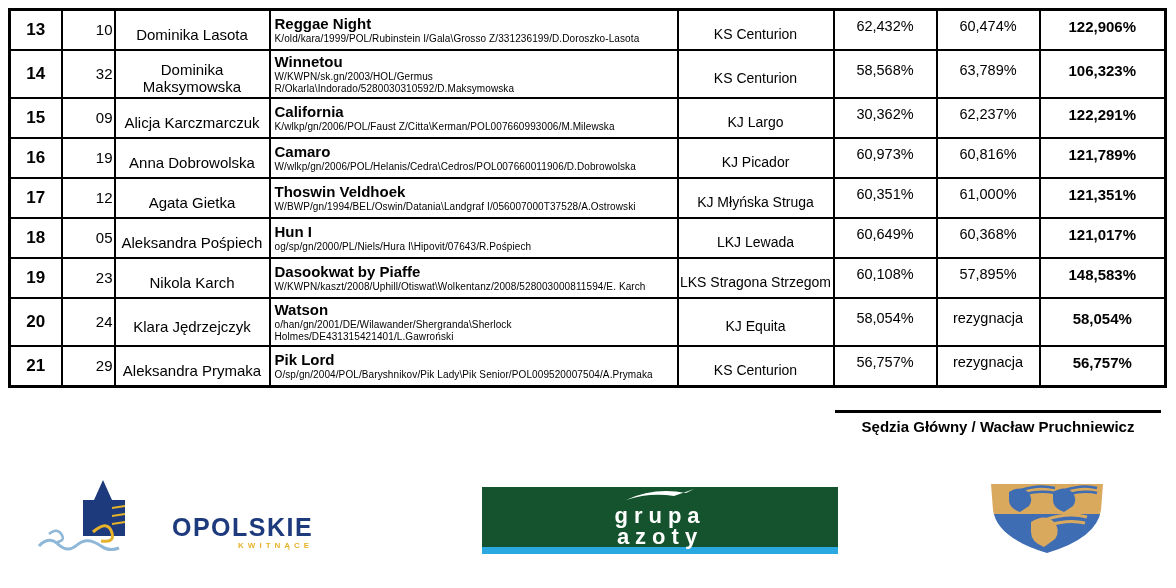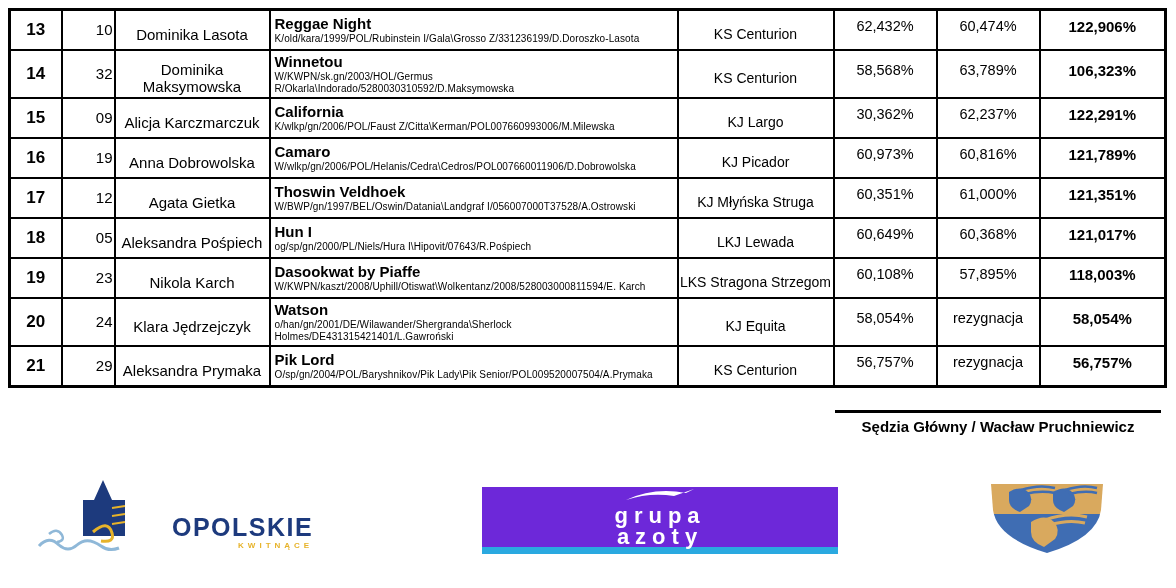--- a/index.html
+++ b/index.html
@@ -30,21 +30,21 @@
   
   .logo-opolskie{position:absolute;left:35px;top:472px;width:340px;height:92px;
     display:flex;align-items:flex-end;}
   .op-text{margin-left:2px;margin-bottom:14px;}
   .op-name{font-size:25px;font-weight:bold;color:#1d3a7d;letter-spacing:1.5px;line-height:1;}
   .op-tag{font-size:8px;font-weight:bold;color:#e7b32a;letter-spacing:4px;
     text-align:right;margin-top:1px;}
 
   
   .logo-azoty{position:absolute;left:482px;top:487px;width:356px;height:60px;
-    background:#6d28d9;border-bottom:7px solid #2aa9e0;
+    background:#14532d;border-bottom:7px solid #2aa9e0;
     display:flex;flex-direction:column;align-items:center;justify-content:center;}
   .az-text{color:#fff;font-weight:bold;font-size:22px;line-height:0.95;
     letter-spacing:6px;text-align:center;}
 
   
   .logo-coa{position:absolute;left:983px;top:480px;width:128px;height:76px;}
 </style>
 </head>
 <body>
 
@@ -113,21 +113,21 @@
         <td class="score thickleft">60,973%</td>
         <td class="score">60,816%</td>
         <td class="total">121,789%</td>
       </tr>
       <tr>
         <td class="rank">17</td>
         <td class="start">12</td>
         <td class="rider">Agata Gietka</td>
         <td class="horse">
           <div class="horse-name">Thoswin Veldhoek</div>
-          <div class="breeding">W/BWP/gn/1997/BEL/Oswin/Datania\Landgraf I/056007000T37528/A.Ostrowski</div>
+          <div class="breeding">W/BWP/gn/1994/BEL/Oswin/Datania\Landgraf I/056007000T37528/A.Ostrowski</div>
         </td>
         <td class="club">KJ Młyńska Struga</td>
         <td class="score thickleft">60,351%</td>
         <td class="score">61,000%</td>
         <td class="total">121,351%</td>
       </tr>
       <tr>
         <td class="rank">18</td>
         <td class="start">05</td>
         <td class="rider">Aleksandra Pośpiech</td>
@@ -144,21 +144,21 @@
         <td class="rank">19</td>
         <td class="start">23</td>
         <td class="rider">Nikola Karch</td>
         <td class="horse">
           <div class="horse-name">Dasookwat by Piaffe</div>
           <div class="breeding">W/KWPN/kaszt/2008/Uphill/Otiswat\Wolkentanz/2008/528003000811594/E. Karch</div>
         </td>
         <td class="club">LKS Stragona Strzegom</td>
         <td class="score thickleft">60,108%</td>
         <td class="score">57,895%</td>
-        <td class="total">118,003%</td>
+        <td class="total">148,583%</td>
       </tr>
       <tr>
         <td class="rank">20</td>
         <td class="start">24</td>
         <td class="rider">Klara Jędrzejczyk</td>
         <td class="horse">
           <div class="horse-name">Watson</div>
           <div class="breeding">o/han/gn/2001/DE/Wilawander/Shergranda\Sherlock Holmes/DE431315421401/L.Gawroński</div>
         </td>
         <td class="club">KJ Equita</td>

